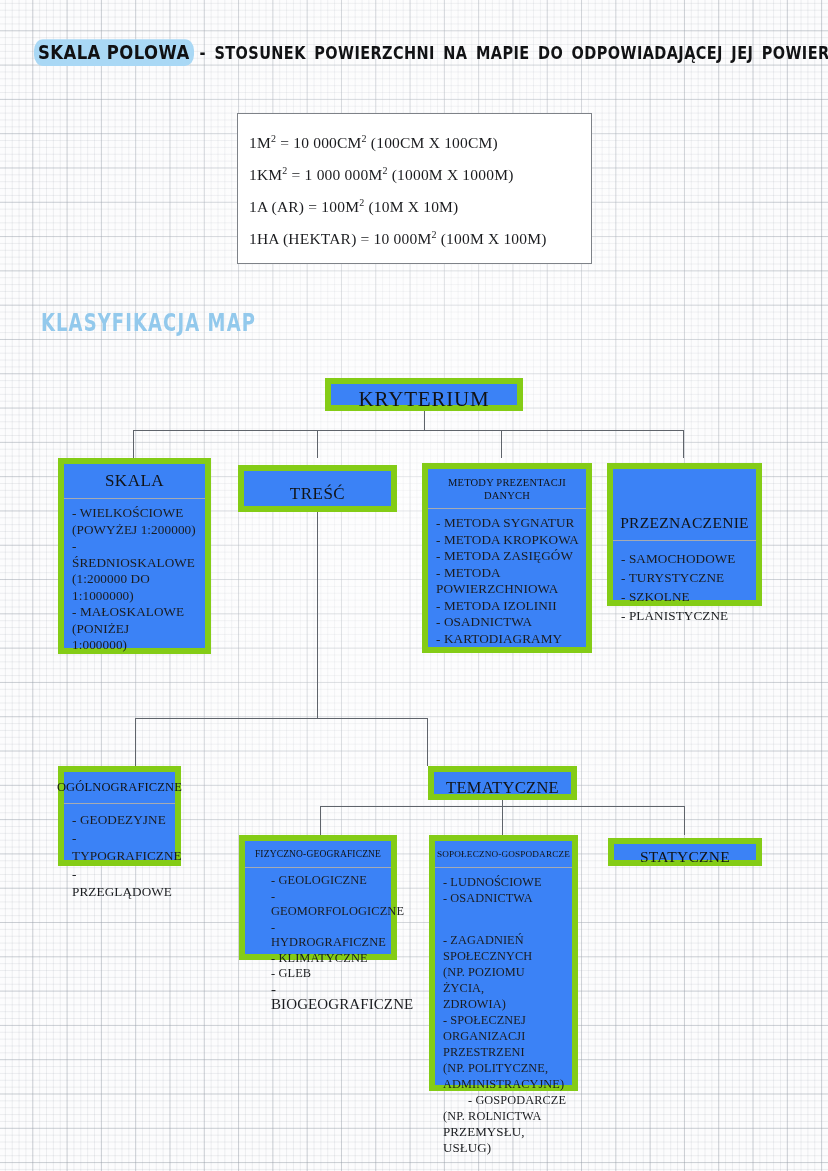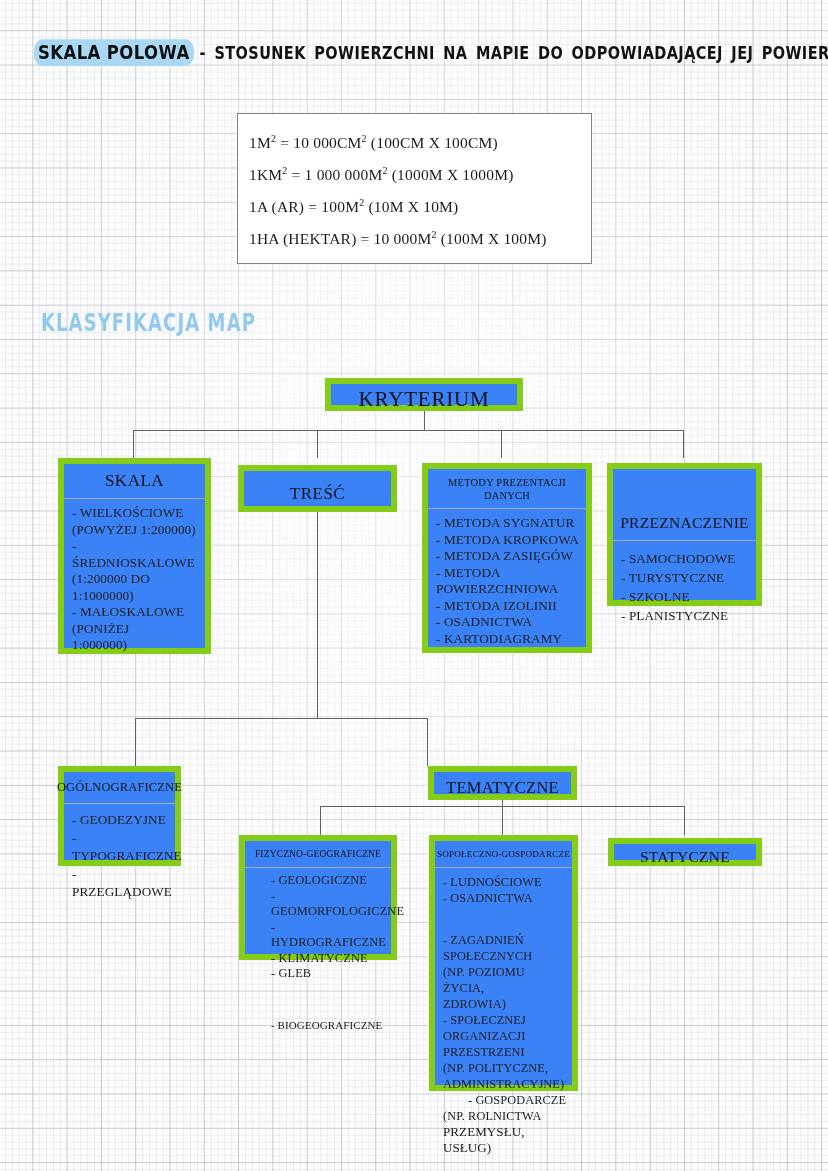--- a/index.html
+++ b/index.html
@@ -264,21 +264,21 @@
 </div>
 
 <div class="node has-body" style="left:239px; top:835px; width:158px; height:125px;">
   <div class="node-head h-xtiny">FIZYCZNO-GEOGRAFICZNE</div>
   <div class="node-body" style="padding-top:5px; padding-left:26px;">
     <div class="row" style="line-height:15.5px; font-size:12.4px;">- GEOLOGICZNE</div>
     <div class="row" style="line-height:15.5px; font-size:12.4px;">- GEOMORFOLOGICZNE</div>
     <div class="row" style="line-height:15.5px; font-size:12.4px;">- HYDROGRAFICZNE</div>
     <div class="row" style="line-height:15.5px; font-size:12.4px;">- KLIMATYCZNE</div>
     <div class="row" style="line-height:15.5px; font-size:12.4px;">- GLEB</div>
-    <div class="row" style="line-height:15.5px; font-size:11px;margin-top:36px;">- BIOGEOGRAFICZNE</div>
+    <div class="row" style="line-height:15.5px; font-size:15px;">- BIOGEOGRAFICZNE</div>
   </div>
 </div>
 
 <div class="node has-body" style="left:429px; top:835px; width:149px; height:256px;">
   <div class="node-head h-xtiny" style="font-size:9.2px;">SOPOŁECZNO-GOSPODARCZE</div>
   <div class="node-body" style="padding-top:6px; padding-left:8px;">
     <div class="row" style="line-height:16px; font-size:12.3px;">- LUDNOŚCIOWE</div>
     <div class="row" style="line-height:16px; font-size:12.3px;">- OSADNICTWA</div>
     <div class="row" style="line-height:16px; font-size:12.3px;margin-top:26px;">- ZAGADNIEŃ</div>
     <div class="row" style="line-height:16px; font-size:12.3px;">SPOŁECZNYCH</div>

